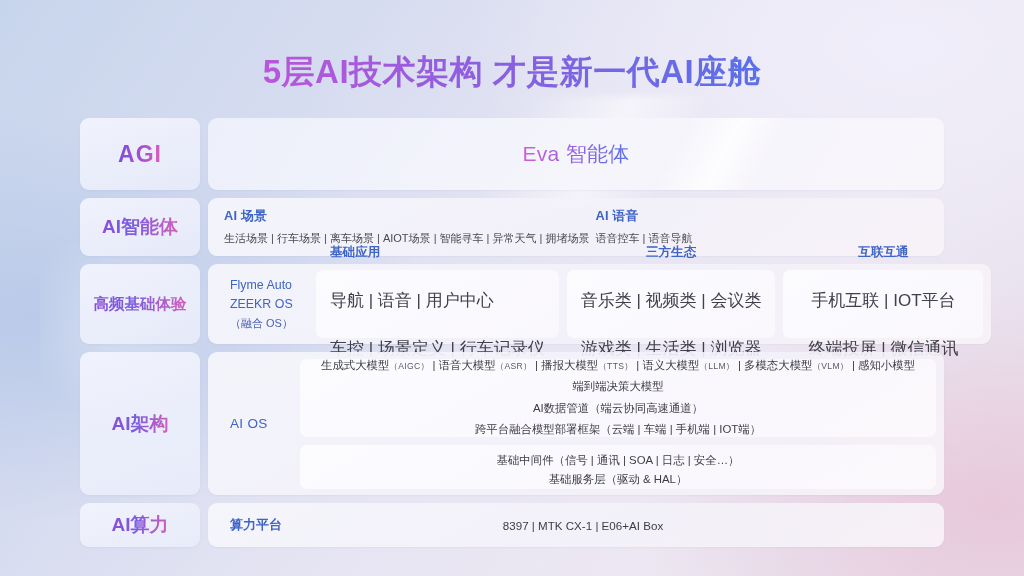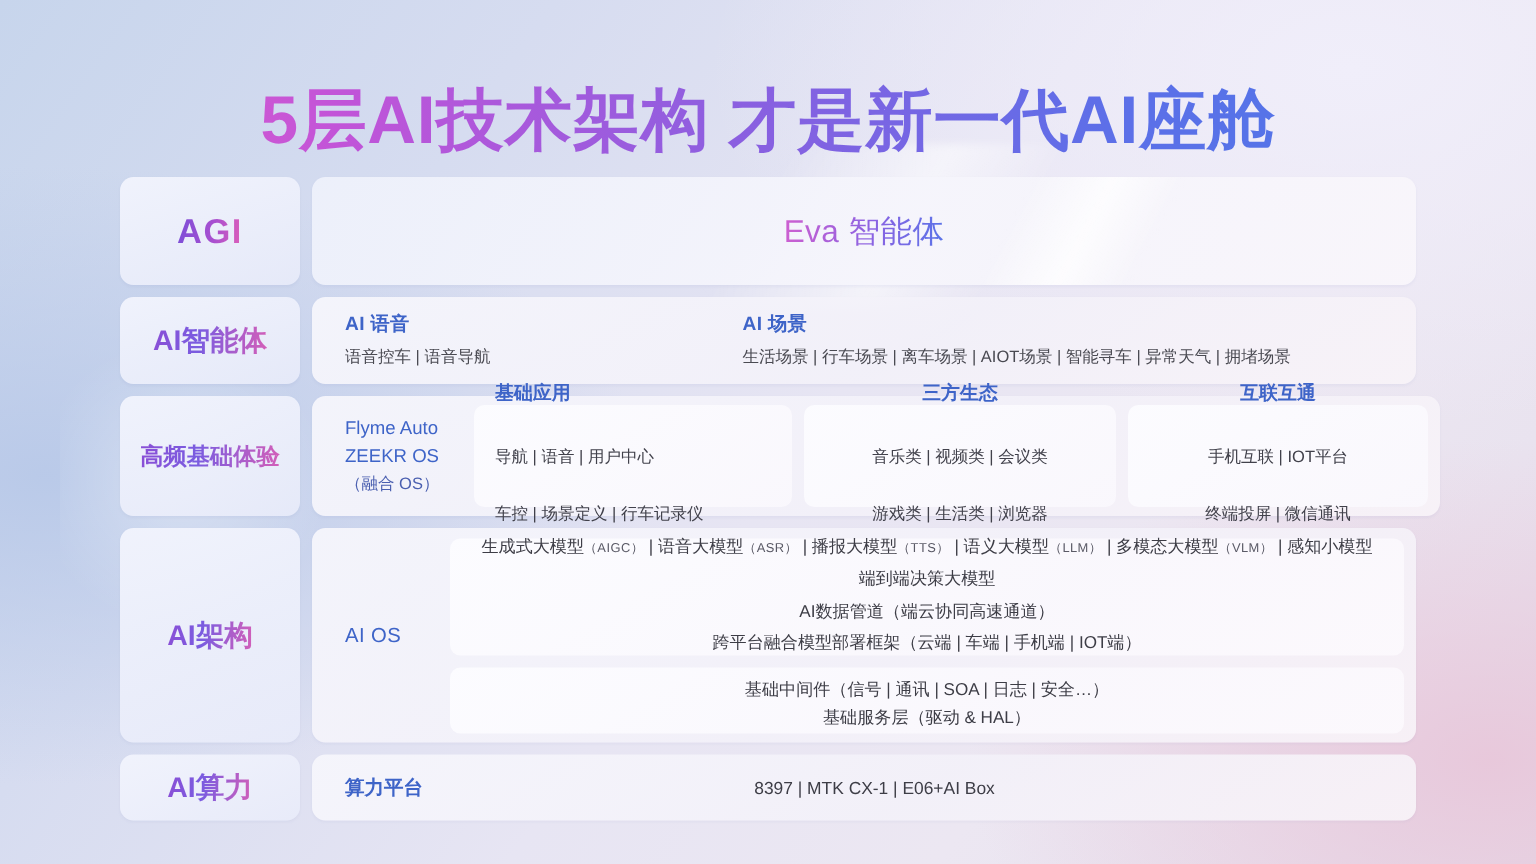--- a/index.html
+++ b/index.html
@@ -26,21 +26,21 @@
   .swirl {
     position: absolute; left: 40px; top: 230px; width: 200px; height: 230px;
     background: radial-gradient(ellipse 70% 60% at 40% 40%, rgba(255,255,255,0.35) 0%, rgba(255,255,255,0) 70%);
     pointer-events: none;
   }
 
   
   #title {
     position: absolute; left: 0; top: 50px; width: 1024px;
     text-align: center;
-    font-size: 45px; font-weight: bold; letter-spacing: 0.5px;
+    font-size: 33px; font-weight: bold; letter-spacing: 0.5px;
     background: linear-gradient(92deg, #e862c8 0%, #c254d8 22%, #8b5fe0 48%, #5d6fe8 72%, #4a7ae8 100%);
     -webkit-background-clip: text; background-clip: text;
     -webkit-text-fill-color: transparent; color: transparent;
     white-space: nowrap;
   }
 
   
   #table {
     position: absolute; left: 80px; top: 118px; width: 864px;
   }
@@ -123,21 +123,21 @@
     border-radius: 7px;
     background: linear-gradient(150deg, rgba(252,252,255,0.96) 0%, rgba(250,248,253,0.92) 100%);
     padding: 9px 14px 10px 14px;
     height: 68px;
     display: flex; flex-direction: column; justify-content: center; gap: 20px;
   }
   .sub-panel.p1 { flex: 0 0 212px; }
   .sub-panel.p2 { flex: 0 0 208px; }
   .sub-panel.p3 { flex: 0 0 200px; }
   .sub-panel .gh { font-size: 12.6px; font-weight: bold; color: #3e64c8; margin-bottom: 6px; }
-  .sub-panel .gl { font-size: 11px; color: #41414b; line-height: 1.62; white-space: nowrap; }
+  .sub-panel .gl { font-size: 17px; color: #41414b; line-height: 1.62; white-space: nowrap; }
   .sub-panel.center { align-items: center; }
   .sub-panel.center .gh, .sub-panel.center .gl { text-align: center; }
 
   
   .r4 { height: 143px; }
   .r4 .content-cell { display: flex; align-items: center; padding: 7px 8px; gap: 0; }
   .aios {
     flex: 0 0 84px; padding-left: 14px;
     font-size: 13.5px; color: #3e64c8; letter-spacing: .3px;
   }
@@ -185,27 +185,27 @@
     <div class="content-cell">
       <div class="eva">Eva 智能体</div>
     </div>
   </div>
 
   <div class="row r2">
     <div class="label-cell">
       <span>AI智能体</span>
     </div>
     <div class="content-cell">
+      <div class="grp g-scene">
+        <div class="gh">AI 场景</div>
+        <div class="gl">生活场景 | 行车场景 | 离车场景 | AIOT场景 | 智能寻车 | 异常天气 | 拥堵场景</div>
+      </div>
       <div class="grp g-voice">
         <div class="gh">AI 语音</div>
         <div class="gl">语音控车 | 语音导航</div>
-      </div>
-      <div class="grp g-scene">
-        <div class="gh">AI 场景</div>
-        <div class="gl">生活场景 | 行车场景 | 离车场景 | AIOT场景 | 智能寻车 | 异常天气 | 拥堵场景</div>
       </div>
     </div>
   </div>
 
   <div class="row r3">
     <div class="label-cell big">
       <span>高频基础体验</span>
     </div>
     <div class="content-cell">
       <div class="os-block">

